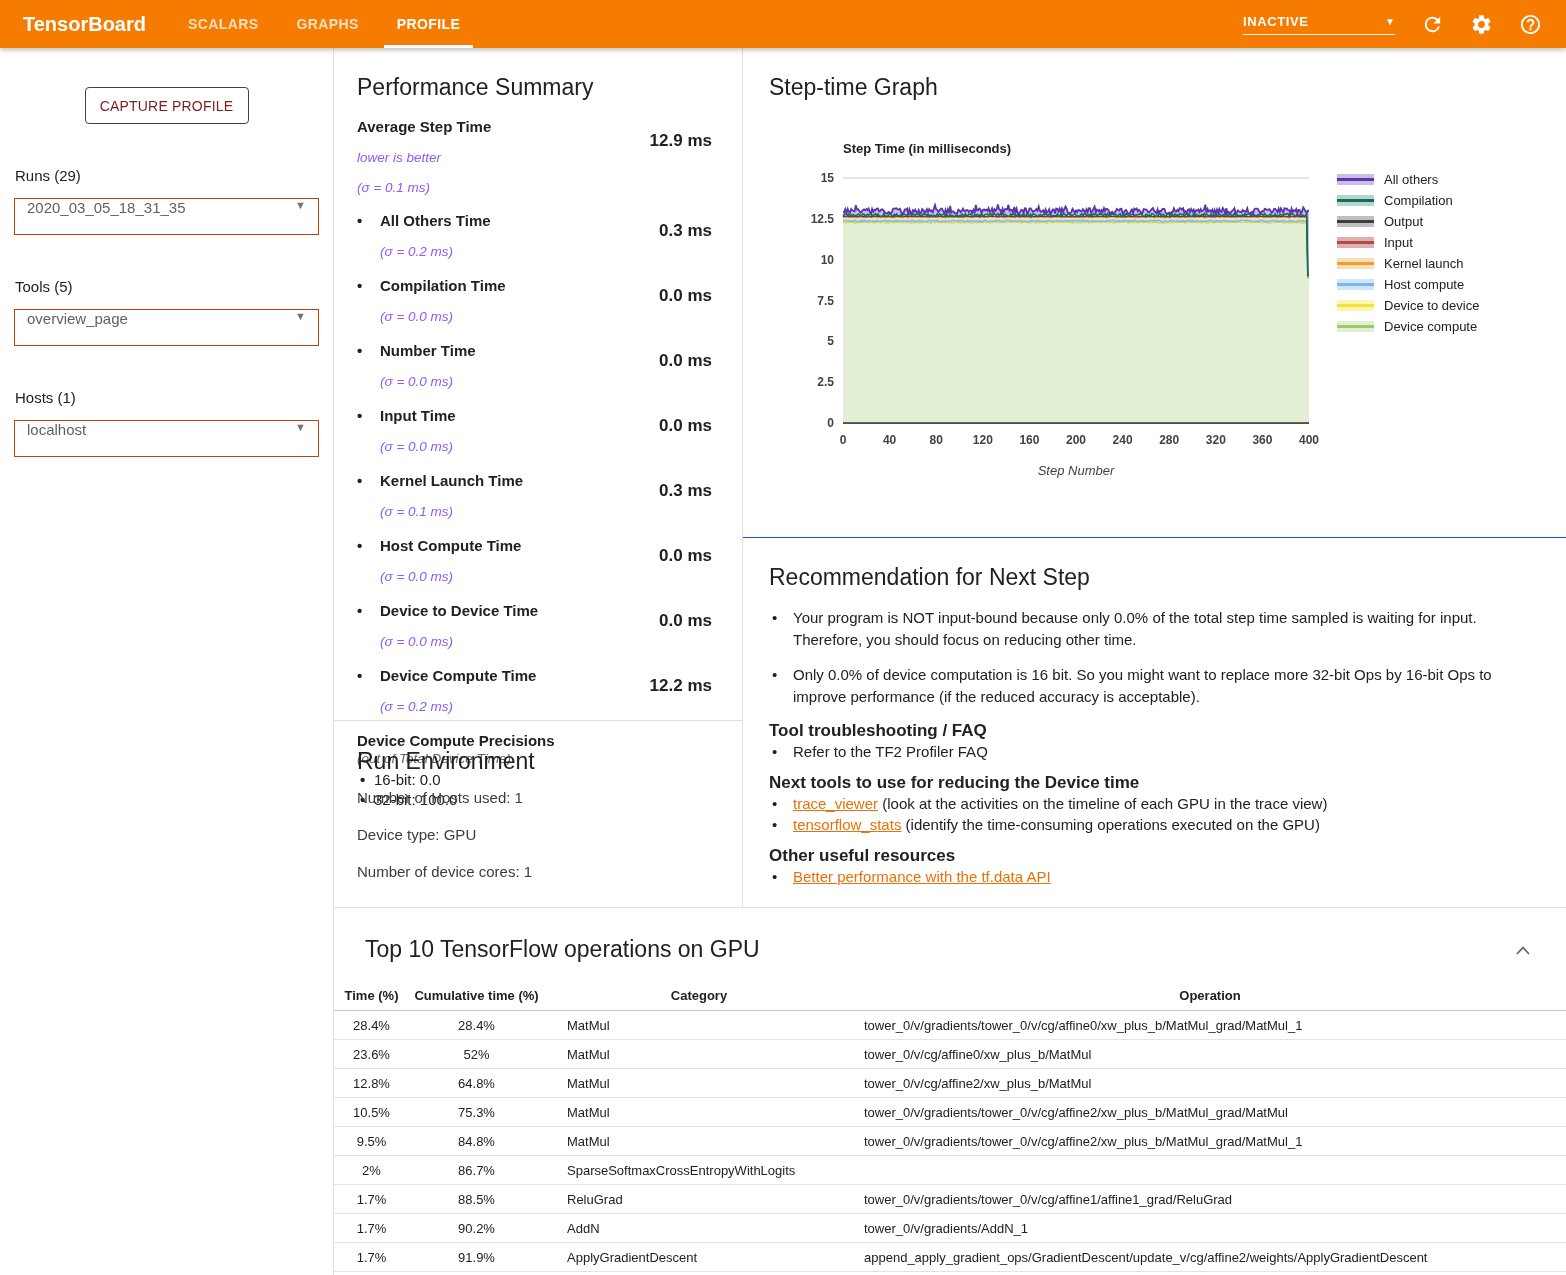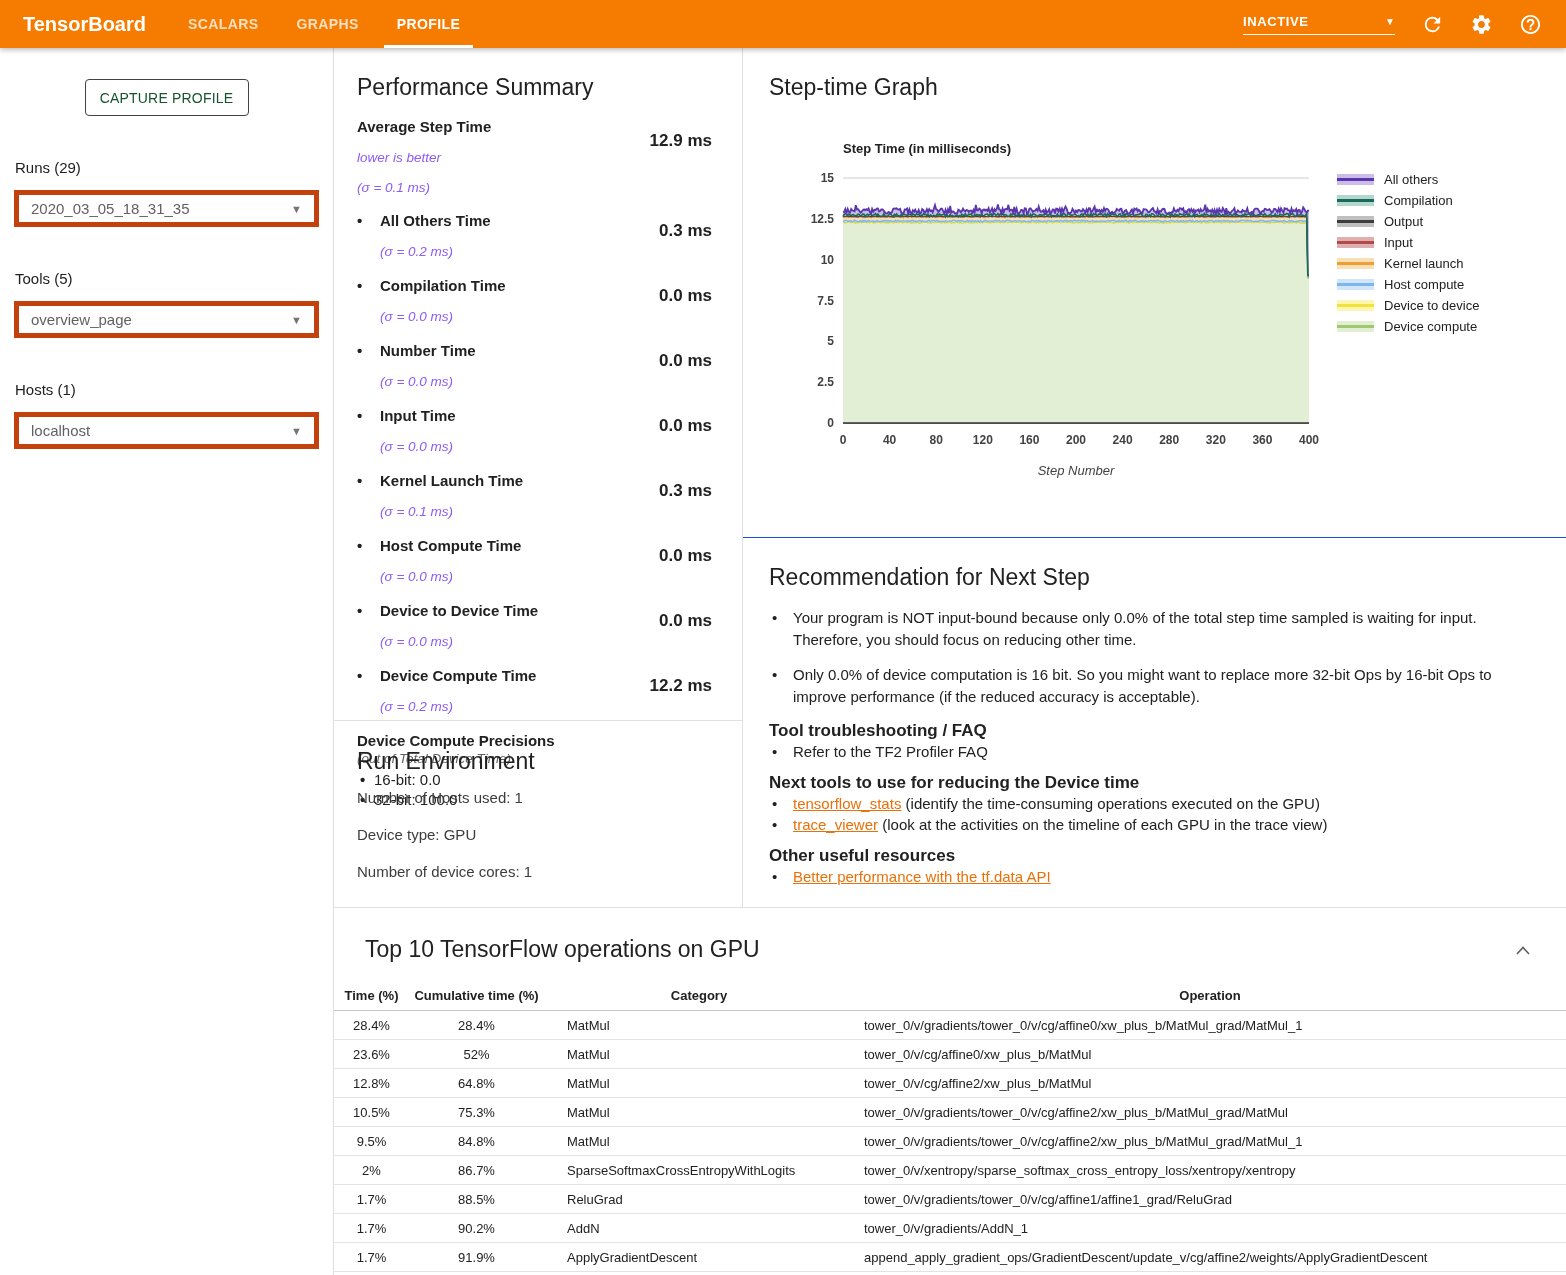--- a/index.html
+++ b/index.html
@@ -19,26 +19,26 @@
   .status-select { display:flex; align-items:center; width:152px; border-bottom:1px solid rgba(255,255,255,.95);
     padding-bottom:5px; cursor:pointer; }
   .status-select .val { color:#fff; font-size:13px; font-weight:700; letter-spacing:.6px; flex:1; }
   .caret-w { color:#fff; font-size:10px; }
   .bar-icon { width:24px; height:24px; display:flex; align-items:center; justify-content:center; cursor:pointer; }
   .bar-icon svg { display:block; }
 
   
   .layout { display:flex; height:1227px; }
   .sidebar { width:334px; border-right:1px solid #e0e0e0; padding-top:27px; flex:none; }
-  .capture-btn { display:block; margin:4px auto; width:164px; height:37px; background:#fff;
+  .capture-btn { display:block; margin:12px auto; width:164px; height:37px; background:#fff;
     border:1px solid #424242; border-radius:4px; font-size:14px; letter-spacing:.2px;
-    color:#14532d; font-family:inherit; cursor:pointer; }
+    color:#7f1d1d; font-family:inherit; cursor:pointer; }
   .side-group { padding:0 14px; }
   .side-label { font-size:15px; margin-top:43px; margin-bottom:14px; padding-left:1px; }
-  .side-select { height:37px; border:5px solid #c2410c; display:flex; align-items:center;
+  .side-select { height:37px; border:1px solid #c2410c; display:flex; align-items:flex-start;
     padding:0 12px; cursor:pointer; background:#fff; }
   .side-select .val { flex:1; font-size:15px; color:#616161; }
   .caret-g { color:#757575; font-size:11px; }
 
   main { flex:1; min-width:0; }
   .main-top { display:flex; height:860px; border-bottom:1px solid #e0e0e0; }
   .col-left { width:409px; flex:none; border-right:1px solid #e0e0e0; }
   .col-right { flex:1; min-width:0; }
 
   h2.section-title { font-size:23px; font-weight:400; color:#212121; }
@@ -383,24 +383,24 @@
               <li>Only 0.0% of device computation is 16 bit. So you might want to replace more 32-bit Ops by 16-bit Ops to improve performance (if the reduced accuracy is acceptable).</li>
             </ul>
           <div class="reco-head">Tool troubleshooting / FAQ</div>
           <ul class="reco-sub">
             <li>Refer to the TF2 Profiler FAQ</li>
           </ul>
           <div class="reco-head">Next tools to use for reducing the Device time</div>
           <ul class="reco-sub">
 
           <li>
+                <span><a class="lnk">trace_viewer</a><span> (look at the activities on the timeline of each GPU in the trace view)</span></span>
+              </li>
+              <li>
                 <span><a class="lnk">tensorflow_stats</a><span> (identify the time-consuming operations executed on the GPU)</span></span>
-              </li>
-              <li>
-                <span><a class="lnk">trace_viewer</a><span> (look at the activities on the timeline of each GPU in the trace view)</span></span>
               </li>
             </ul>
           <div class="reco-head">Other useful resources</div>
           <ul class="reco-sub">
             <li>
                 <a class="lnk">Better performance with the tf.data API</a>
               </li>
           </ul>
         </section>
       </div>
@@ -449,21 +449,20 @@
             <div class="op-grid op-row">
             <div class="cell-c">9.5%</div>
             <div class="cell-c">84.8%</div>
             <div class="cell-cat">MatMul</div>
             <div class="cell-op">tower_0/v/gradients/tower_0/v/cg/affine2/xw_plus_b/MatMul_grad/MatMul_1</div>
           </div>
             <div class="op-grid op-row">
             <div class="cell-c">2%</div>
             <div class="cell-c">86.7%</div>
             <div class="cell-cat">SparseSoftmaxCrossEntropyWithLogits</div>
-            <div class="cell-op">tower_0/v/xentropy/sparse_softmax_cross_entropy_loss/xentropy/xentropy</div>
           </div>
             <div class="op-grid op-row">
             <div class="cell-c">1.7%</div>
             <div class="cell-c">88.5%</div>
             <div class="cell-cat">ReluGrad</div>
             <div class="cell-op">tower_0/v/gradients/tower_0/v/cg/affine1/affine1_grad/ReluGrad</div>
           </div>
             <div class="op-grid op-row">
             <div class="cell-c">1.7%</div>
             <div class="cell-c">90.2%</div>

